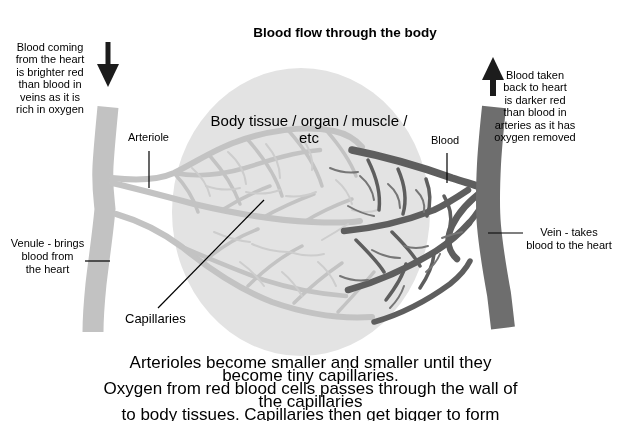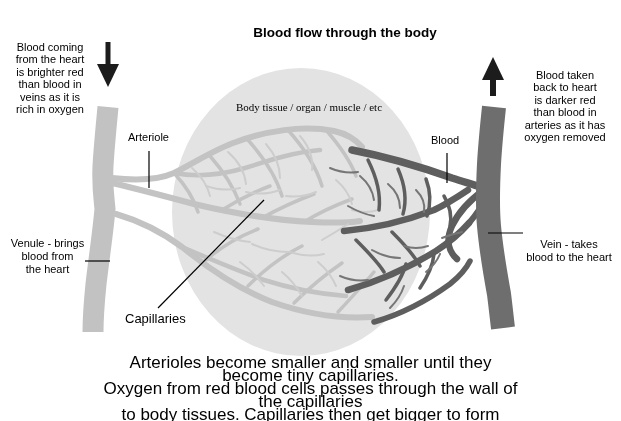--- a/index.html
+++ b/index.html
@@ -15,36 +15,36 @@
   .txt{position:absolute;white-space:pre-line;}
   .title{
     top:25px;left:0;width:610px;
     text-align:center;font-weight:bold;font-size:13.5px;padding-left:40px;
   }
   .left-note{
     top:41px;left:4px;width:92px;
     text-align:center;font-size:11px;line-height:12.4px;
   }
   .right-note{
-    top:69px;left:513px;width:104px;
+    top:69px;left:483px;width:104px;
     text-align:center;font-size:11px;line-height:12.4px;
   }
   .tissue-label{
-    top:101px;left:209px;width:200px;
-    text-align:center;font-size:11px;font-family:Liberation Serif, serif;
+    top:112px;left:209px;width:200px;
+    text-align:center;font-size:15px;
   }
   .arteriole-label{top:131px;left:128px;font-size:11px;}
   .venule-label{top:134px;left:431px;font-size:11px;}
   .artery-label{
     top:237px;left:5px;width:85px;
     text-align:center;font-size:11px;line-height:13px;
   }
   .vein-label{
     top:226px;left:518px;width:102px;
-    text-align:center;font-size:11px;line-height:13px;margin-top:12px;
+    text-align:center;font-size:11px;line-height:13px;
   }
   .capillaries-label{top:311px;left:125px;font-size:13px;}
   .caption{
     top:356px;left:100px;width:421px;
     text-align:center;font-size:17px;line-height:13px;
   }
 </style>
 </head>
 <body>
 

